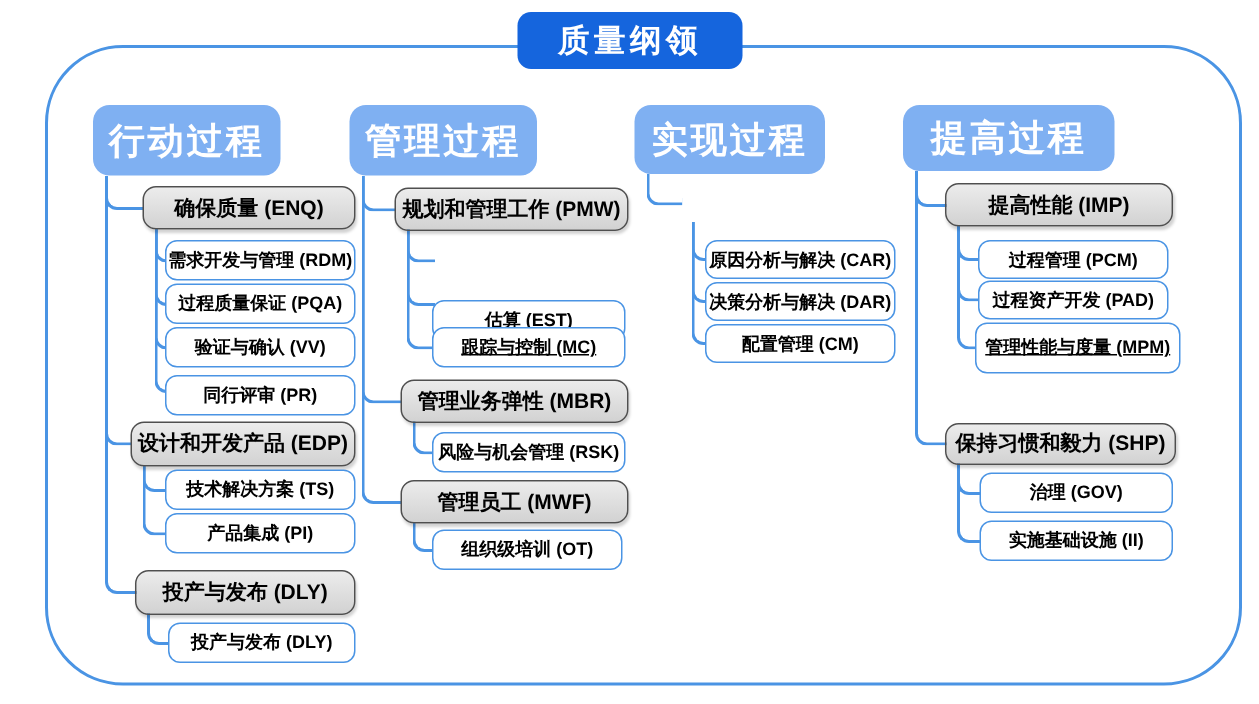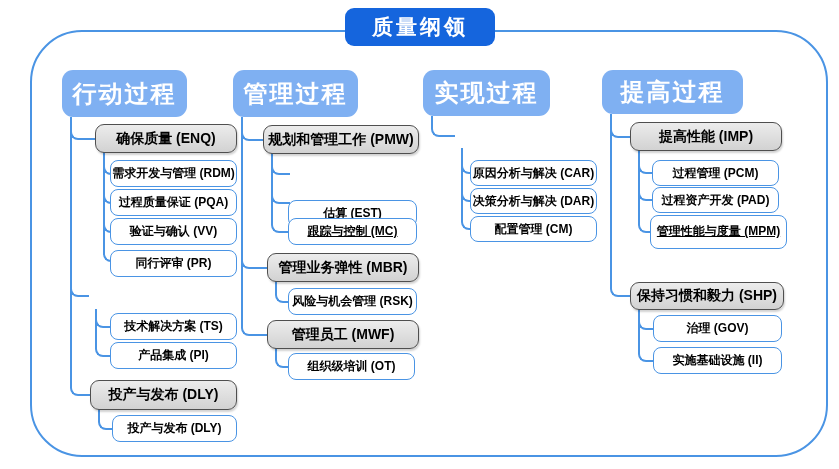--- a/index.html
+++ b/index.html
@@ -46,20 +46,21 @@
   <div class="elbow" style="left:103px;top:151px;width:7px;height:22px;"></div>
   <div class="elbow" style="left:103px;top:151px;width:7px;height:51px;"></div>
   <div class="elbow" style="left:103px;top:151px;width:7px;height:80px;"></div>
   <div class="elbow" style="left:103px;top:151px;width:7px;height:109px;"></div>
 
   <div class="wbox" style="left:110px;top:160px;width:125px;height:25px;">需求开发与管理 (RDM)</div>
   <div class="wbox" style="left:110px;top:189px;width:125px;height:25px;">过程质量保证 (PQA)</div>
   <div class="wbox" style="left:110px;top:218px;width:125px;height:25px;">验证与确认 (VV)</div>
   <div class="wbox" style="left:110px;top:232px;width:125px;height:25px;margin-top:18px;">同行评审 (PR)</div>
 
+  <div class="gray" style="left:87px;top:281px;width:148px;height:28px;">设计和开发产品 (EDP)</div>
 
   <div class="elbow" style="left:95px;top:309px;width:15px;height:17px;"></div>
   <div class="elbow" style="left:95px;top:309px;width:15px;height:46px;"></div>
 
   <div class="wbox" style="left:110px;top:313px;width:125px;height:25px;">技术解决方案 (TS)</div>
   <div class="wbox" style="left:110px;top:342px;width:125px;height:25px;">产品集成 (PI)</div>
 
   <div class="gray" style="left:90px;top:380px;width:145px;height:28px;">投产与发布 (DLY)</div>
 
   <div class="elbow" style="left:98px;top:408px;width:14px;height:20px;"></div>

